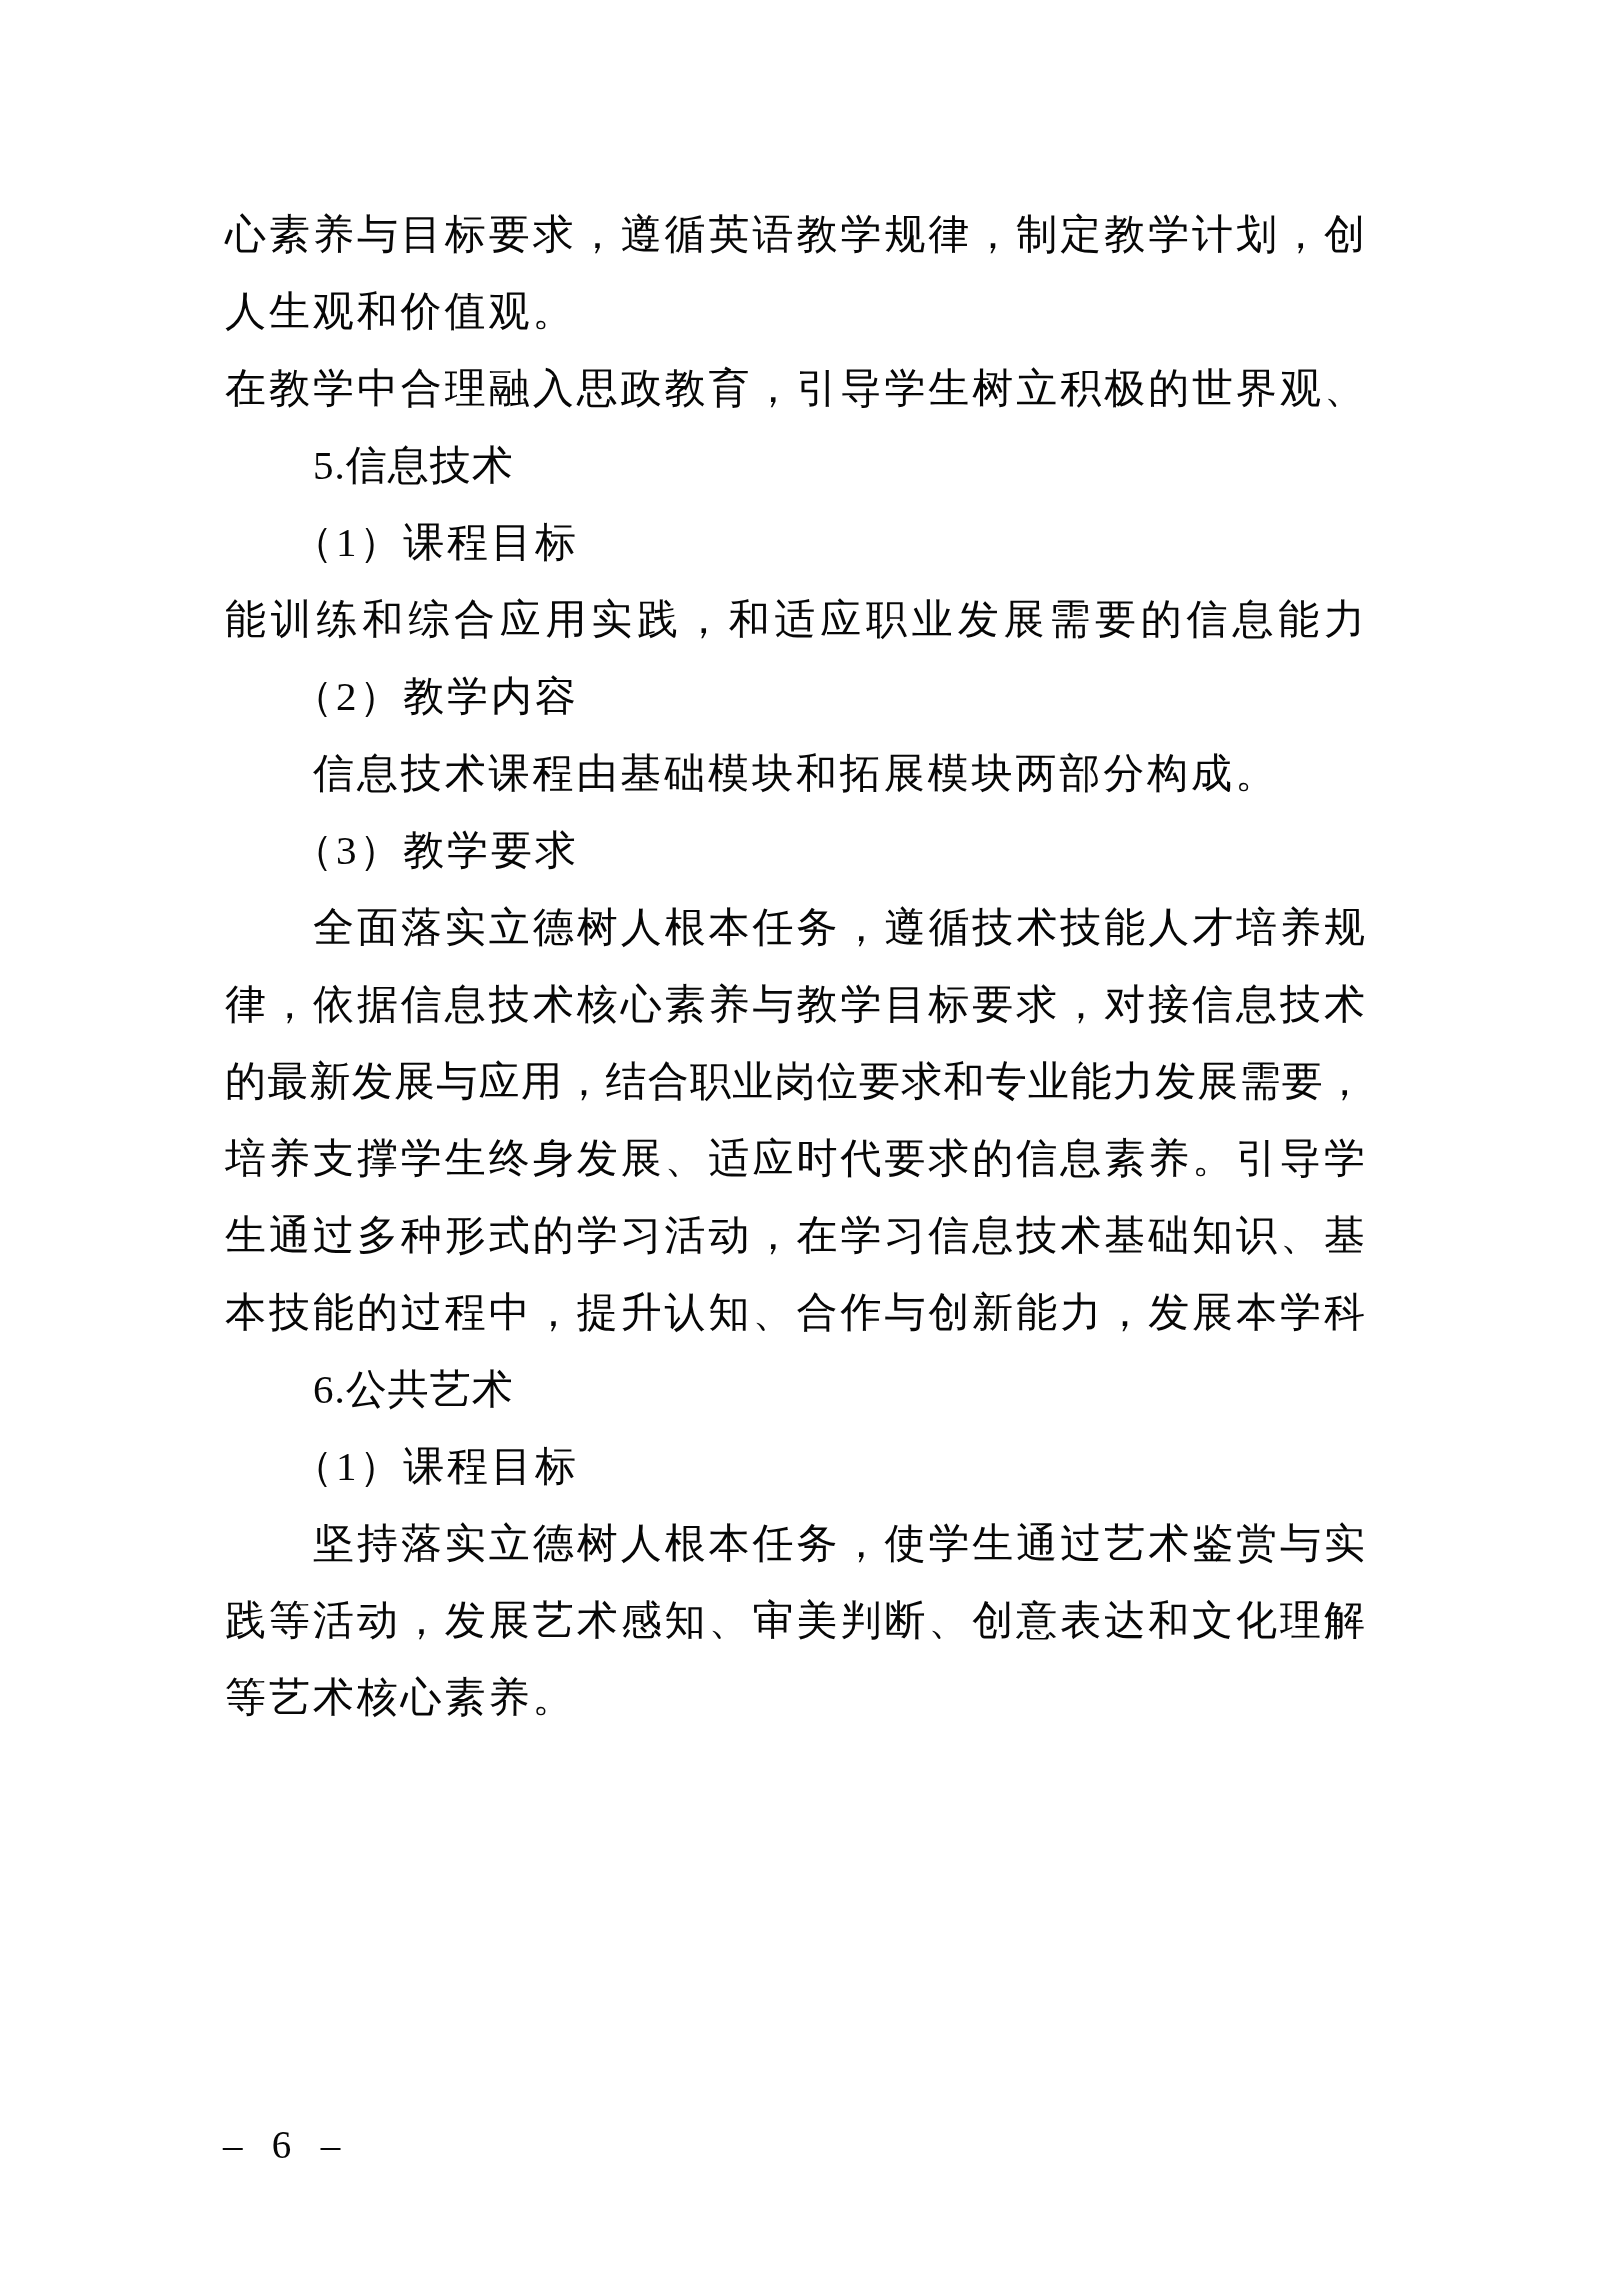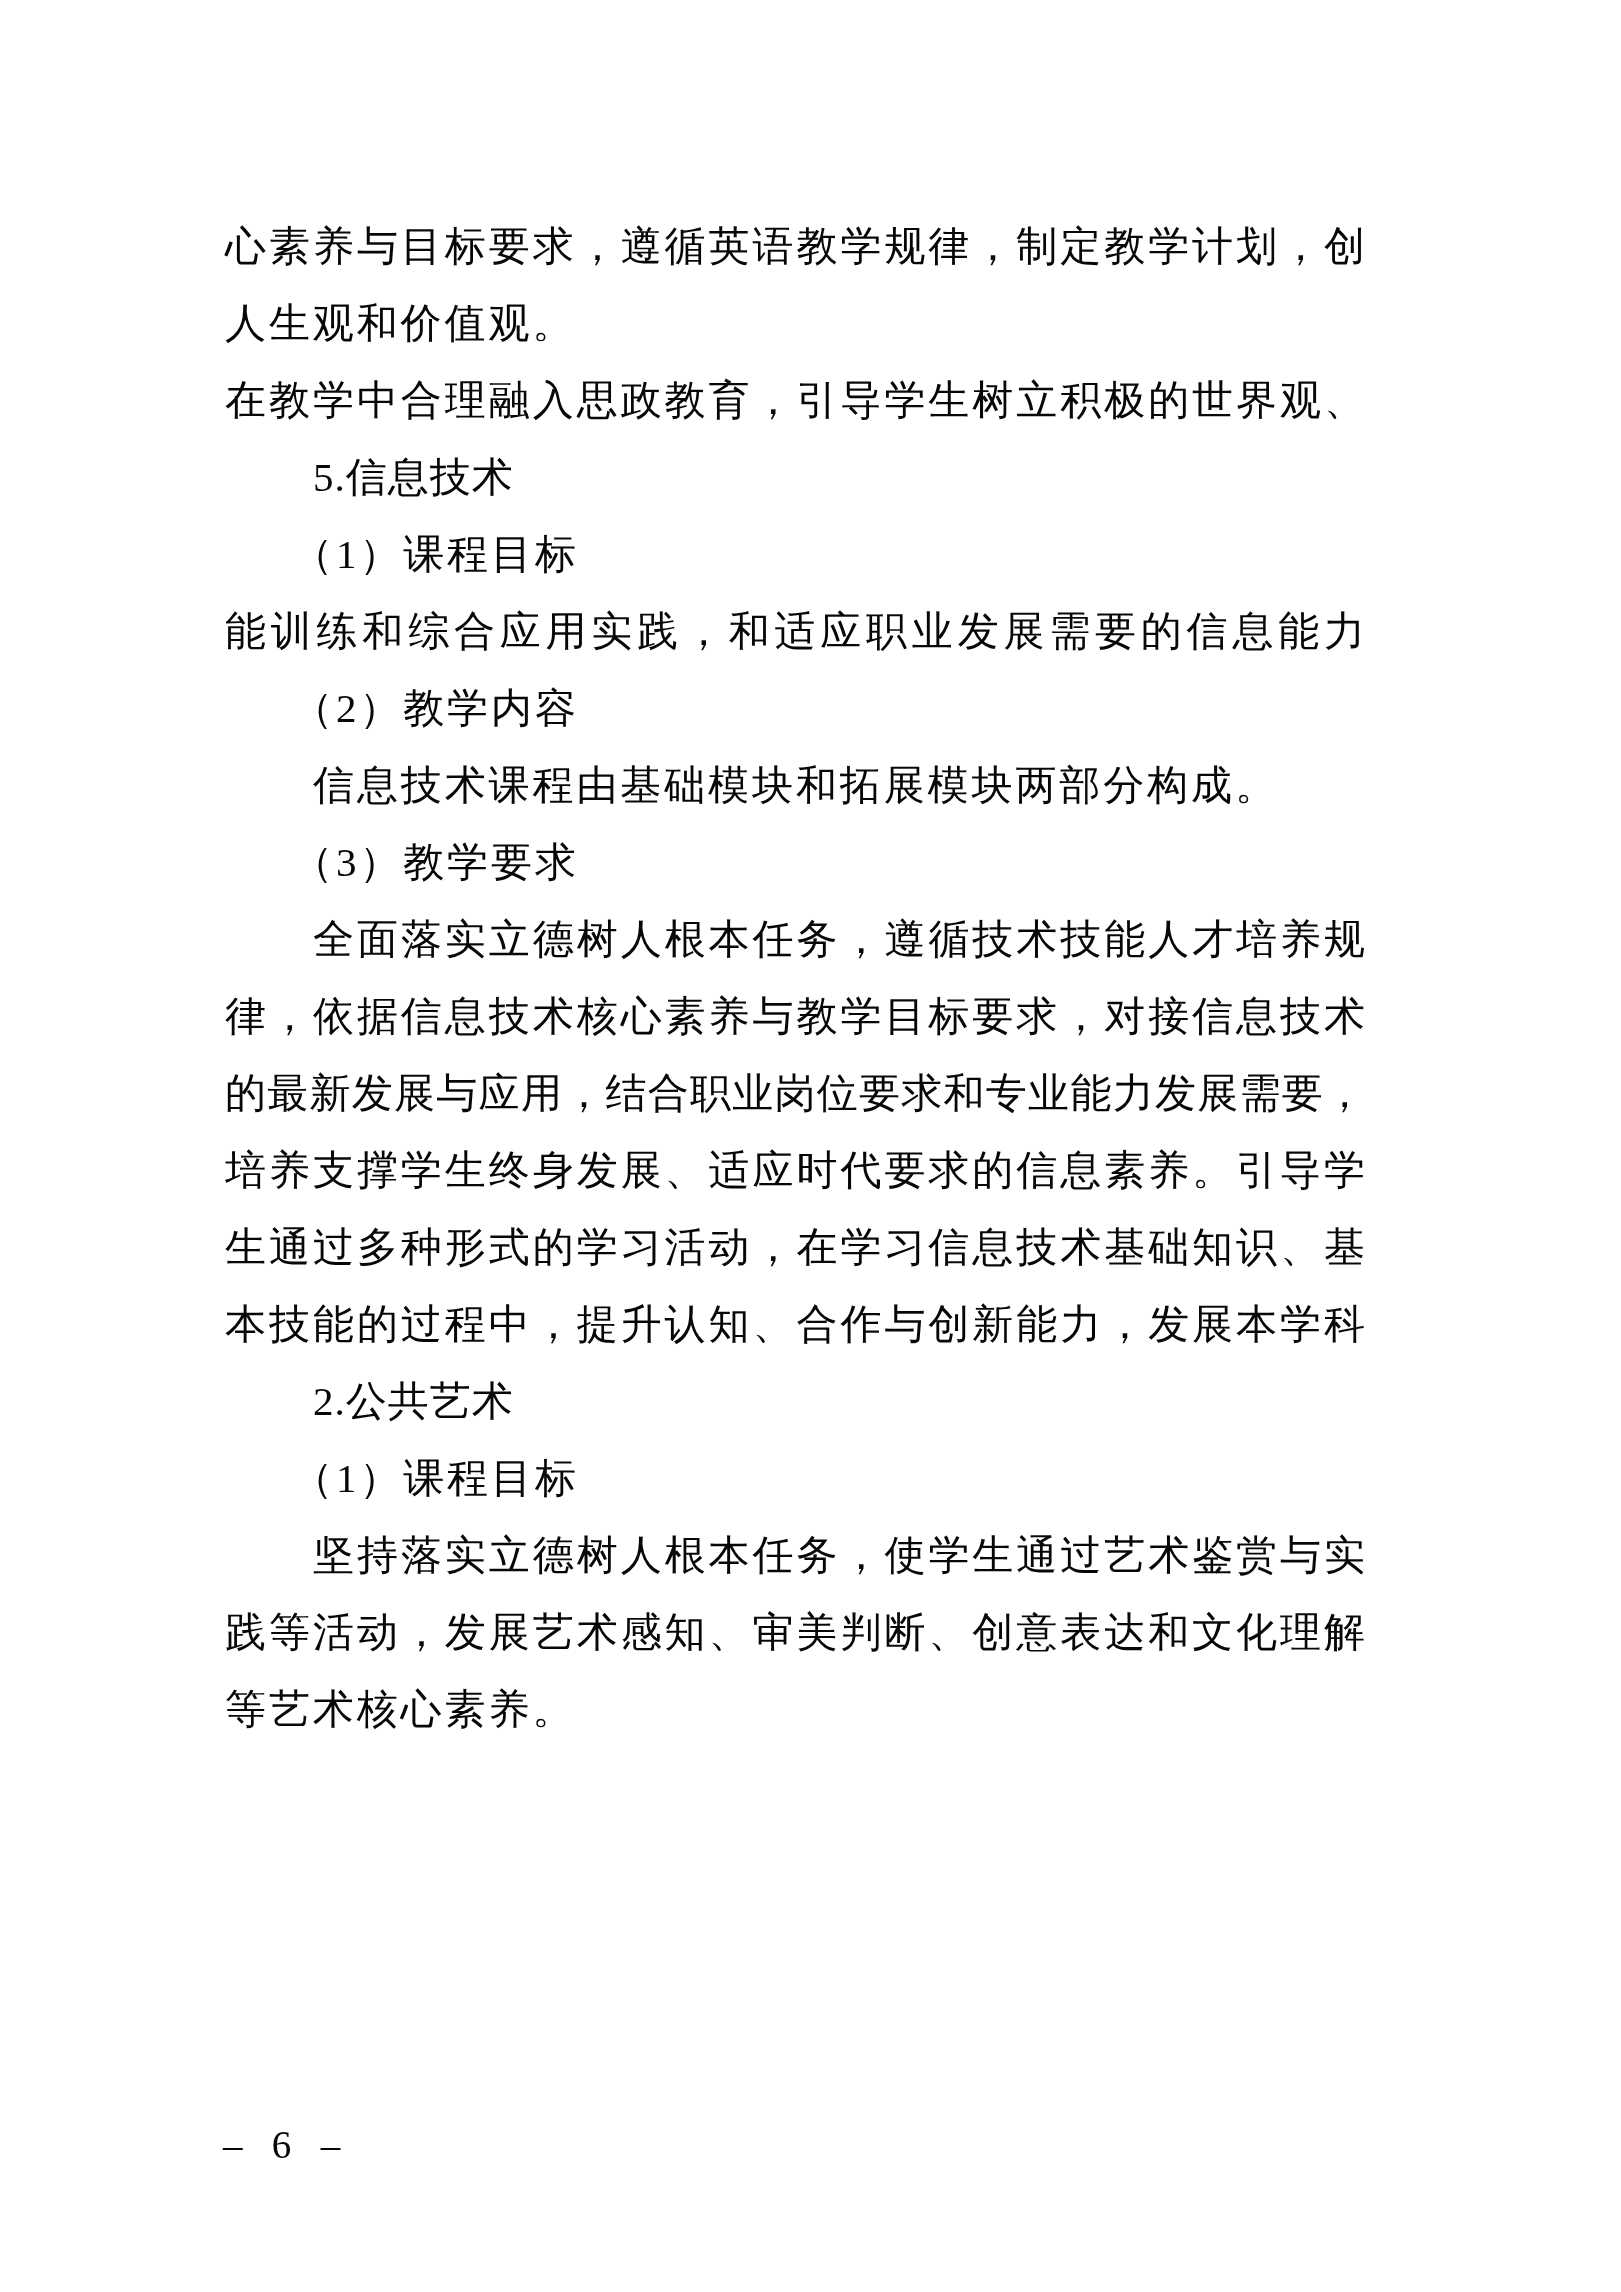--- a/index.html
+++ b/index.html
@@ -13,21 +13,21 @@
     height: 2293px;
     margin: 0 auto;
     background: #ffffff;
     color: #070707;
     font-family: "Liberation Serif", "DejaVu Serif", serif;
     overflow: hidden;
   }
   .content {
     position: absolute;
     left: 225px;
-    top: 208px;
+    top: 196px;
     width: 1140px;
   }
   .line {
     height: 77px;
     line-height: 77px;
     font-size: 41px;
     letter-spacing: 2.9px;
     white-space: nowrap;
   }
   .line.justify {
@@ -72,21 +72,21 @@
       <div class="line justify">能训练和综合应用实践，和适应职业发展需要的信息能力</div>
       <div class="line indent-paren">（2）教学内容</div>
       <div class="line indent">信息技术课程由基础模块和拓展模块两部分构成。</div>
       <div class="line indent-paren">（3）教学要求</div>
       <div class="line justify indent">全面落实立德树人根本任务，遵循技术技能人才培养规</div>
       <div class="line justify">律，依据信息技术核心素养与教学目标要求，对接信息技术</div>
       <div class="line justify">的最新发展与应用，结合职业岗位要求和专业能力发展需要，</div>
       <div class="line justify">培养支撑学生终身发展、适应时代要求的信息素养。引导学</div>
       <div class="line justify">生通过多种形式的学习活动，在学习信息技术基础知识、基</div>
       <div class="line justify">本技能的过程中，提升认知、合作与创新能力，发展本学科</div>
-      <div class="line indent heading">2.公共艺术</div>
+      <div class="line indent heading">6.公共艺术</div>
       <div class="line indent-paren">（1）课程目标</div>
       <div class="line justify indent">坚持落实立德树人根本任务，使学生通过艺术鉴赏与实</div>
       <div class="line justify">践等活动，发展艺术感知、审美判断、创意表达和文化理解</div>
       <div class="line">等艺术核心素养。</div>
     </div>
   <div class="footer">– 6 –</div>
 </div>
 
 
 </body></html>

